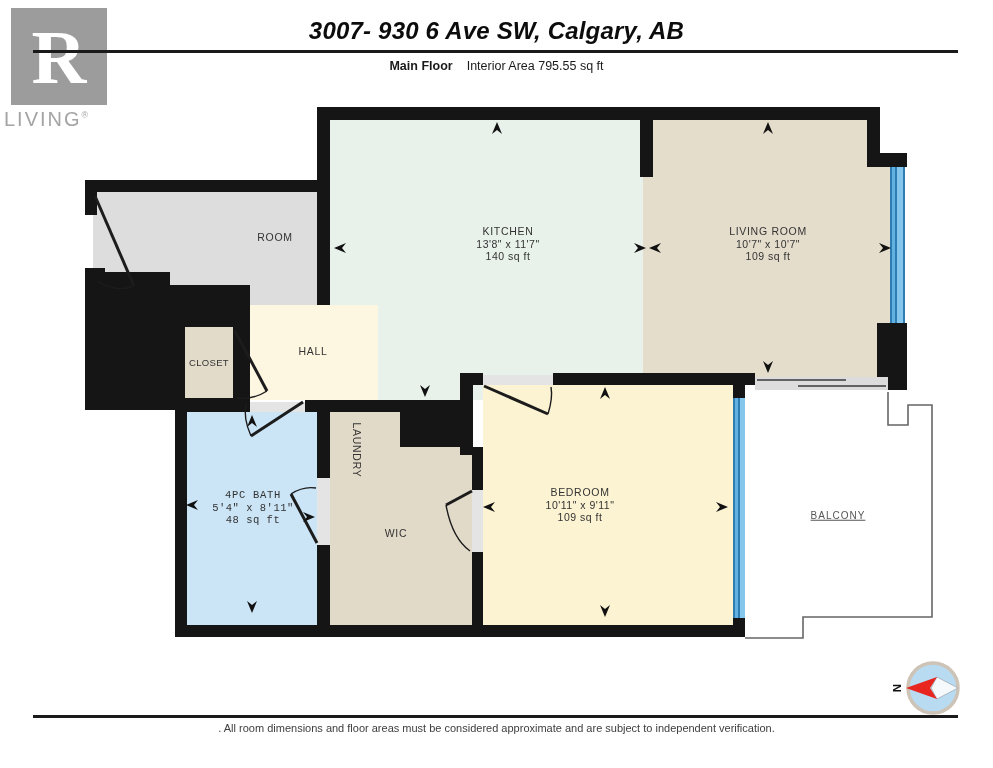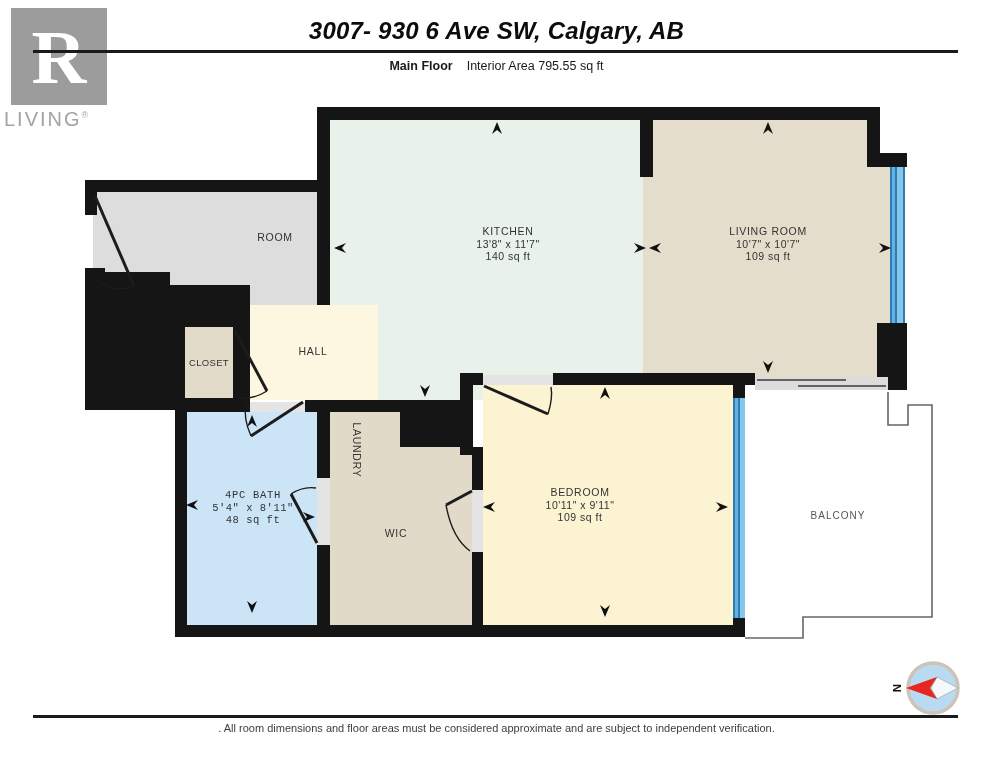--- a/index.html
+++ b/index.html
@@ -187,19 +187,19 @@
     <span class="nm">LAUNDRY</span>
   </div>
   <div class="room-label" style="left:396px;top:533px;">
     <span class="nm">WIC</span>
   </div>
   <div class="room-label" style="left:580px;top:505px;">
     <div class="nm">BEDROOM</div>
     <div>10'11" x 9'11"</div>
     <div>109 sq ft</div>
   </div>
-  <div class="room-label" style="left:838px;top:516px;color:#555;letter-spacing:1px;font-size:10px;">
+  <div class="room-label" style="left:838px;top:516px;color:#555;letter-spacing:1px;font-size:10px;text-decoration:underline;">
     <span>BALCONY</span>
   </div>
 
   <div id="bline"></div>
   <div id="disclaimer">. All room dimensions and floor areas must be considered approximate and are subject to independent verification.</div>
 </div>
 
 </body></html>

